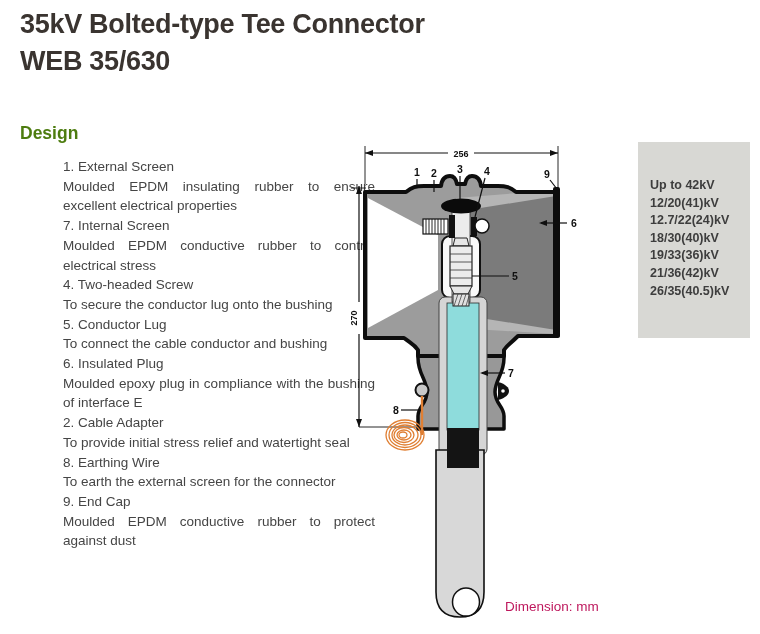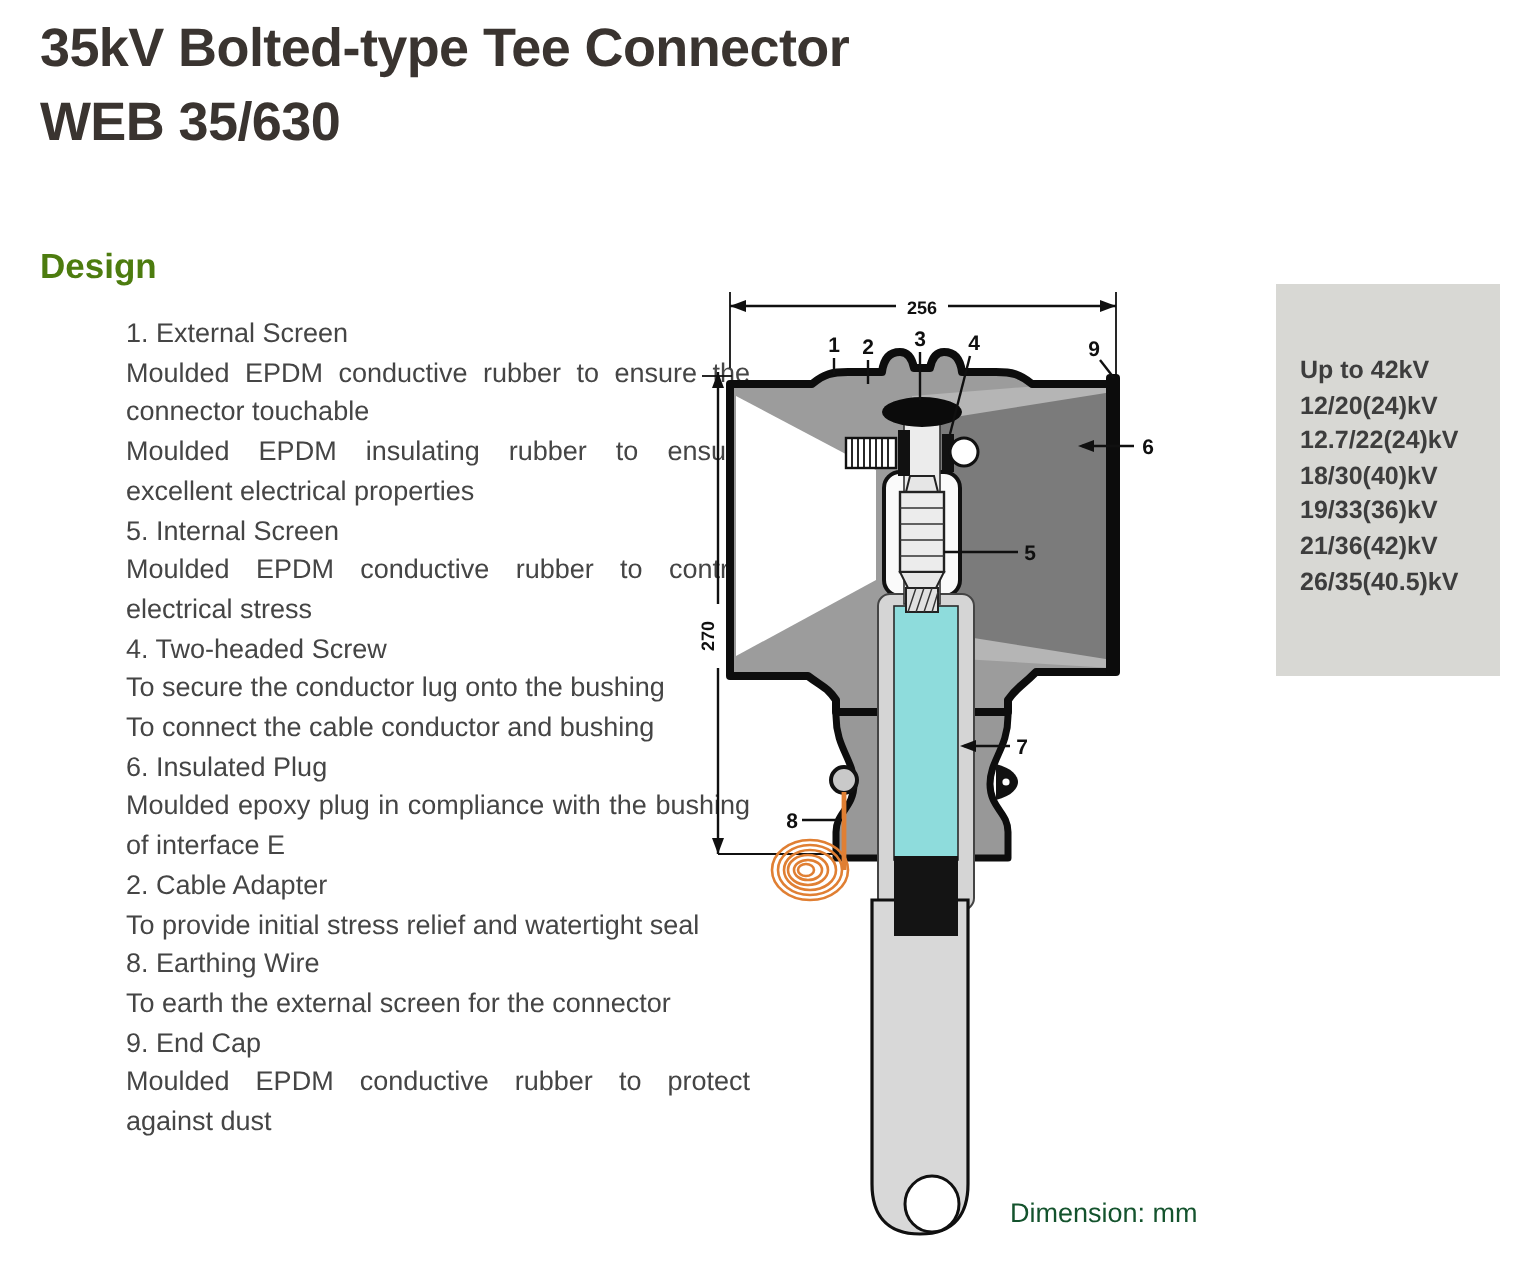--- a/index.html
+++ b/index.html
@@ -20,21 +20,21 @@
     font-size:13.5px; line-height:19.7px; color:#454545;margin-left:43px;
   }
   .design-list .desc { text-align:justify; }
   .vbox {
     position:absolute; left:638px; top:142px; width:112px; height:196px;
     background:#d8d8d4; box-sizing:border-box; padding:35px 22px 0 12px;
     font-size:12.5px; font-weight:700; color:#3d3d3d; line-height:17.6px;
   }
   .dim-note {
     position:absolute; left:505px; top:599px;
-    font-size:13.5px; color:#14532d;
+    font-size:13.5px; color:#be185d;
   }
   .diagram { position:absolute; left:338px; top:140px; }
   .diagram text { font-family:"Liberation Sans", sans-serif; }
   .callout { font-size:10.5px; font-weight:700; fill:#101010; }
   .dimlabel { font-size:9px; font-weight:700; fill:#101010; }
   .leader { stroke:#101010; stroke-width:1.2; fill:none; }
   .thin { stroke:#101010; stroke-width:0.9; fill:none; }
 </style>
 </head>
 <body>
@@ -44,34 +44,34 @@
   <div class="title">
     <div>35kV Bolted-type Tee Connector</div>
     <div>WEB 35/630</div>
   </div>
 
   <div class="section-heading">Design</div>
 
   <div class="design-list">
     <div>
       <div>1. External Screen</div>
-      <div class="desc">Moulded EPDM conductive rubber to ensure the connector touchable</div>
     </div>
     <div>
       <div class="desc">Moulded EPDM insulating rubber to ensure excellent electrical properties</div>
     </div>
     <div>
-      <div>5. Internal Screen</div>
+      <div>7. Internal Screen</div>
       <div class="desc">Moulded EPDM conductive rubber to control electrical stress</div>
     </div>
     <div>
       <div>4. Two-headed Screw</div>
       <div class="desc">To secure the conductor lug onto the bushing</div>
     </div>
     <div>
+      <div>5. Conductor Lug</div>
       <div class="desc">To connect the cable conductor and bushing</div>
     </div>
     <div>
       <div>6. Insulated Plug</div>
       <div class="desc">Moulded epoxy plug in compliance with the bushing of interface E</div>
     </div>
     <div>
       <div>2. Cable Adapter</div>
       <div class="desc">To provide initial stress relief and watertight seal</div>
     </div>
@@ -80,21 +80,21 @@
       <div class="desc">To earth the external screen for the connector</div>
     </div>
     <div>
       <div>9. End Cap</div>
       <div class="desc">Moulded EPDM conductive rubber to protect against dust</div>
     </div>
   </div>
 
   <div class="vbox">
     <div>Up to 42kV</div>
-    <div>12/20(24)kV</div>
+    <div>12/20(41)kV</div>
     <div>12.7/22(24)kV</div>
     <div>18/30(40)kV</div>
     <div>19/33(36)kV</div>
     <div>21/36(42)kV</div>
     <div>26/35(40.5)kV</div>
   </div>
 
   <svg class="diagram" width="290" height="490" viewBox="0 0 290 490">
 
     <g>

